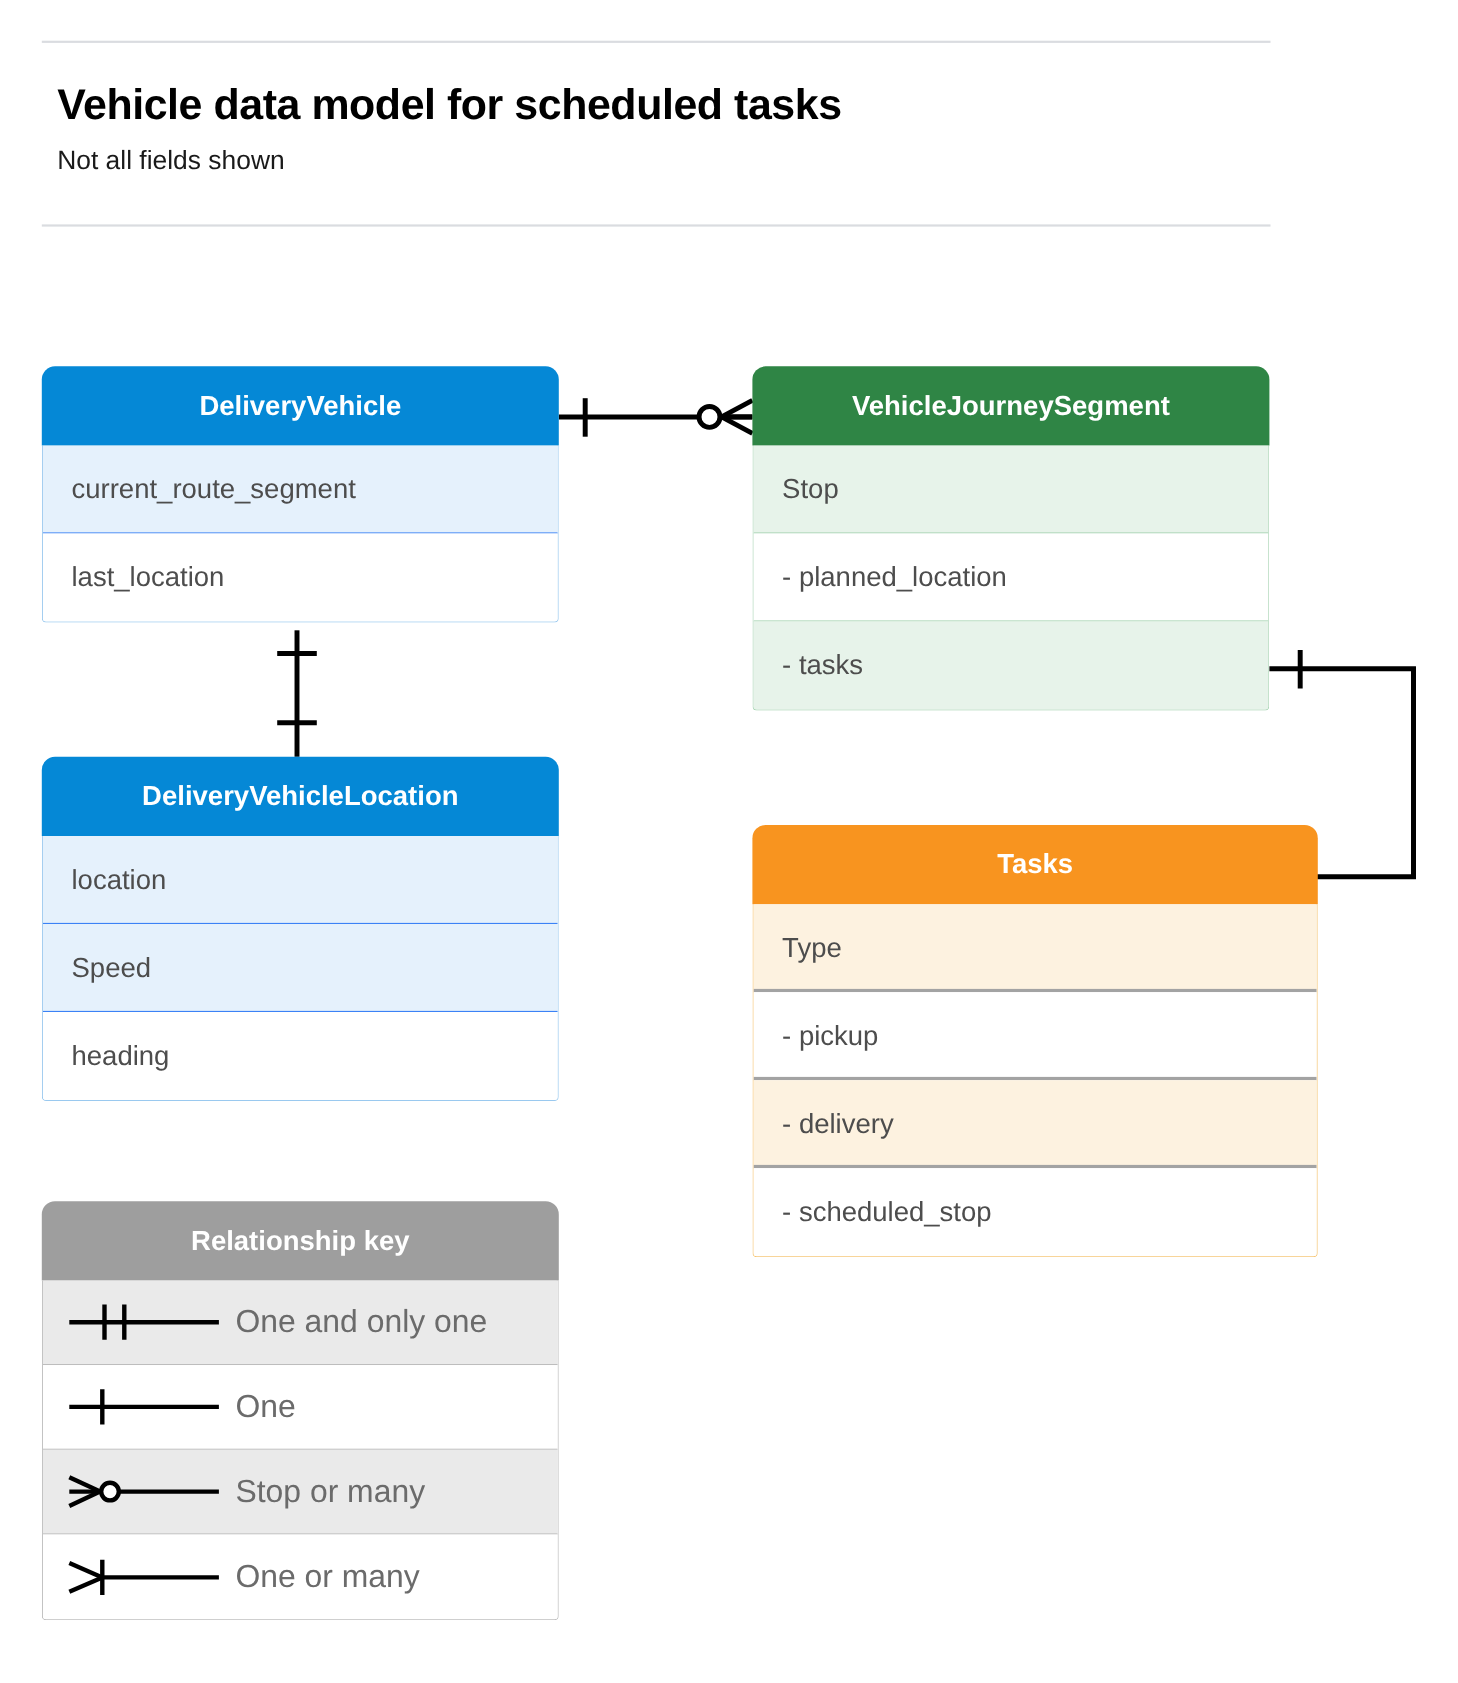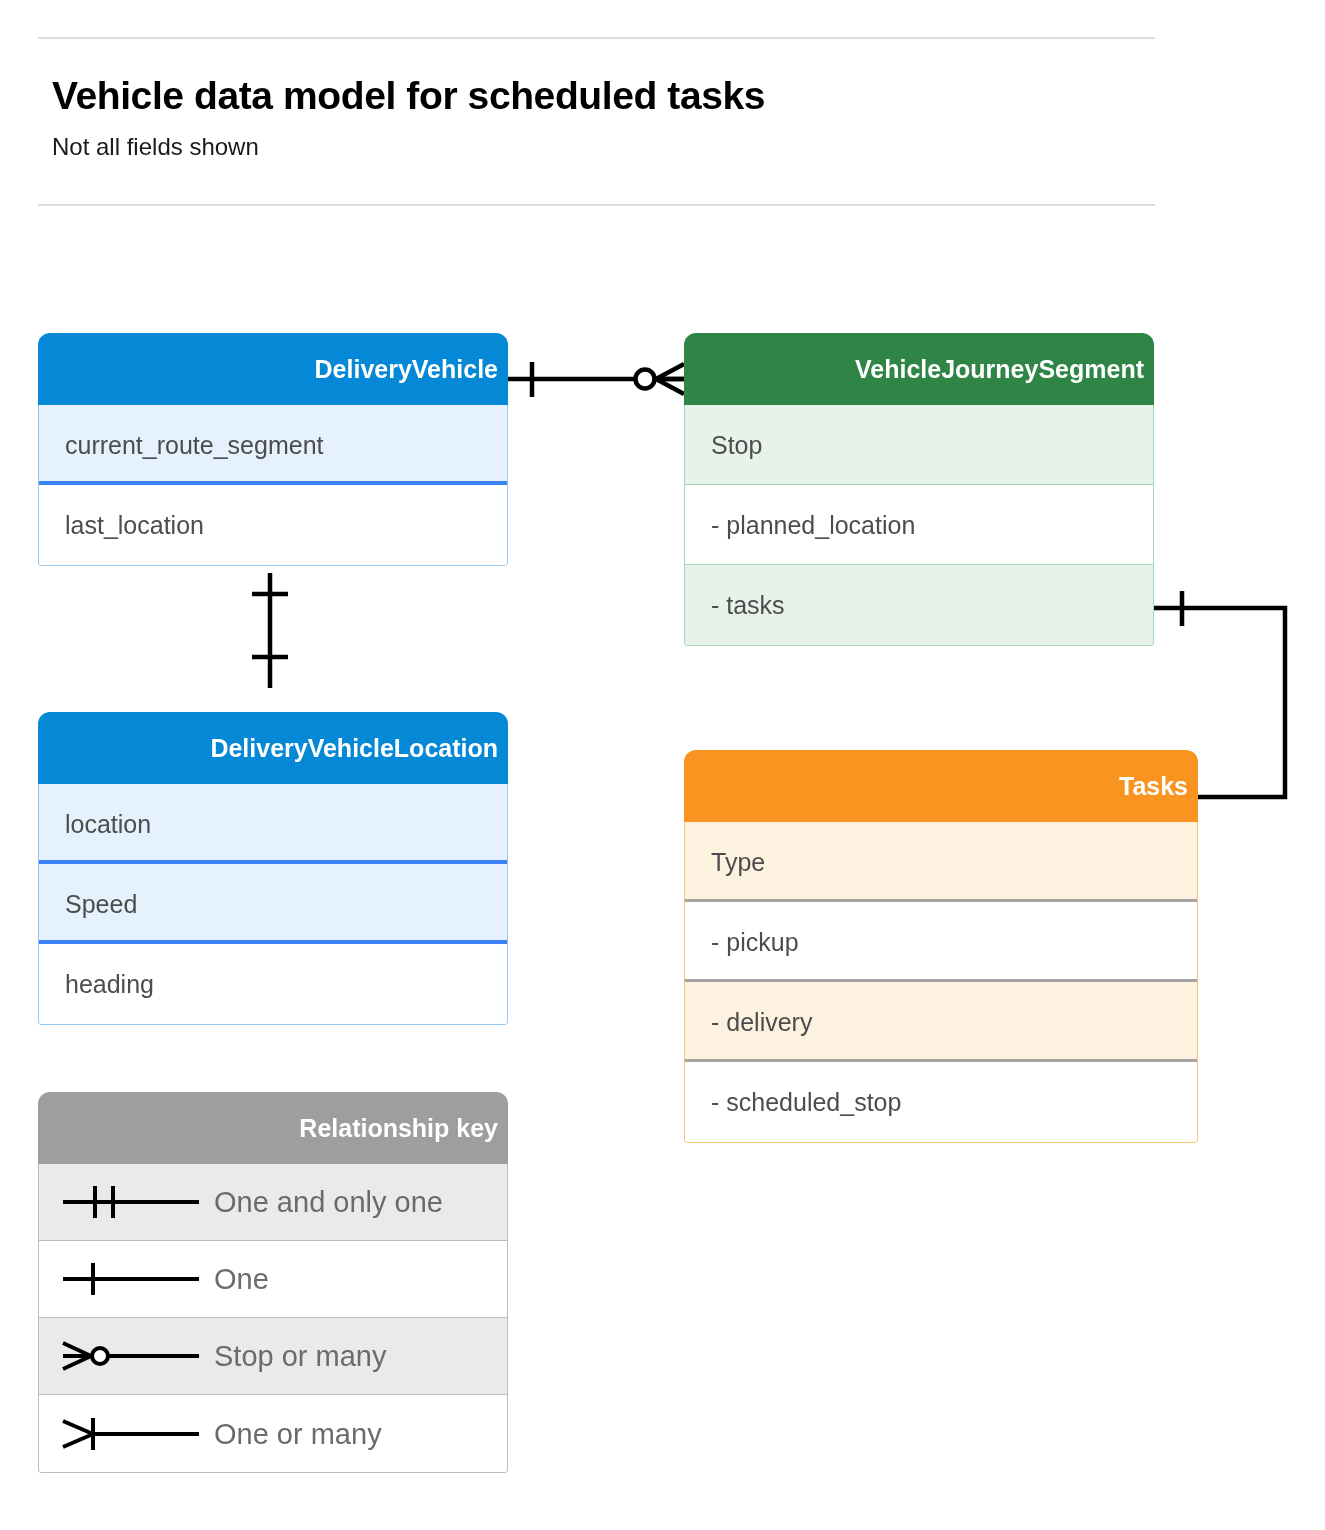--- a/index.html
+++ b/index.html
@@ -50,21 +50,21 @@
     white-space: nowrap;
   }
 
   
   .entity {
     position: absolute;
     border-radius: 12px;
   }
   .entity .hdr {
     border-radius: 12px 12px 0 0;
-    text-align: right;
+    text-align: center;
     font-size: 25px;
     font-weight: 700;
     color: #ffffff;
     line-height: 1;
     padding: 24px 10px 23px 10px;
     box-sizing: border-box;
     white-space: nowrap;
     overflow: hidden;
   }
   .entity .rows {
@@ -78,21 +78,21 @@
     box-sizing: border-box;
     height: 80px;
     line-height: 42px;
     white-space: nowrap;
     overflow: hidden;
   }
 
   
   .e-blue .hdr { background: #0588d6; }
   .e-blue .rows { border: 1px solid #9ac9ef; border-top: none; }
-  .e-blue .row { border-bottom: 4px solid #3b82f6; background: #ffffff; }
+  .e-blue .row { border-bottom: 1px solid #3b82f6; background: #ffffff; }
   .e-blue .row.alt { background: #e5f1fc; }
   .e-blue .row:last-child { border-bottom: none; }
 
   
   .e-green .hdr { background: #2f8545; }
   .e-green .rows { border: 1px solid #a8d5b4; border-top: none; }
   .e-green .row { border-bottom: 1px solid #a8d5b4; background: #ffffff; }
   .e-green .row.alt { background: #e7f3ea; }
   .e-green .row:last-child { border-bottom: none; }
 
@@ -105,21 +105,21 @@
 
   
   .e-gray .hdr { background: #9e9e9e; }
   .e-gray .rows { border: 1px solid #bdbdbd; border-top: none; }
   .e-gray .row { border-bottom: 1px solid #bdbdbd; background: #ffffff; }
   .e-gray .row.alt { background: #eaeaea; }
   .e-gray .row:last-child { border-bottom: none; }
 
   
   #ent-delivery-vehicle          { left: 38px;  top: 333px;  width: 470px; }
-  #ent-delivery-vehicle-location { left: 38px;  top: 712px;  width: 470px; }
+  #ent-delivery-vehicle-location { left: 38px;  top: 688px;  width: 470px; }
   #ent-journey-segment           { left: 684px; top: 333px;  width: 470px; }
   #ent-tasks                     { left: 684px; top: 750px;  width: 514px; }
   #legend                        { left: 38px;  top: 1092px; width: 470px; }
 
   
   #legend .row {
     display: flex;
     align-items: center;
     padding: 0;
     height: 77px;

